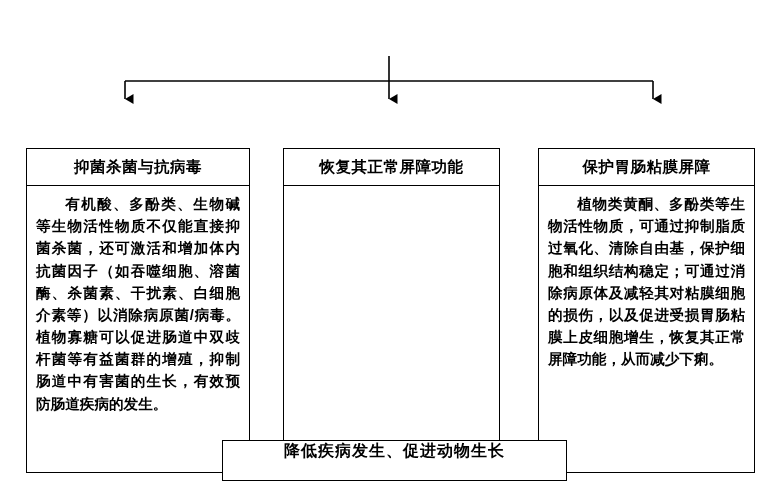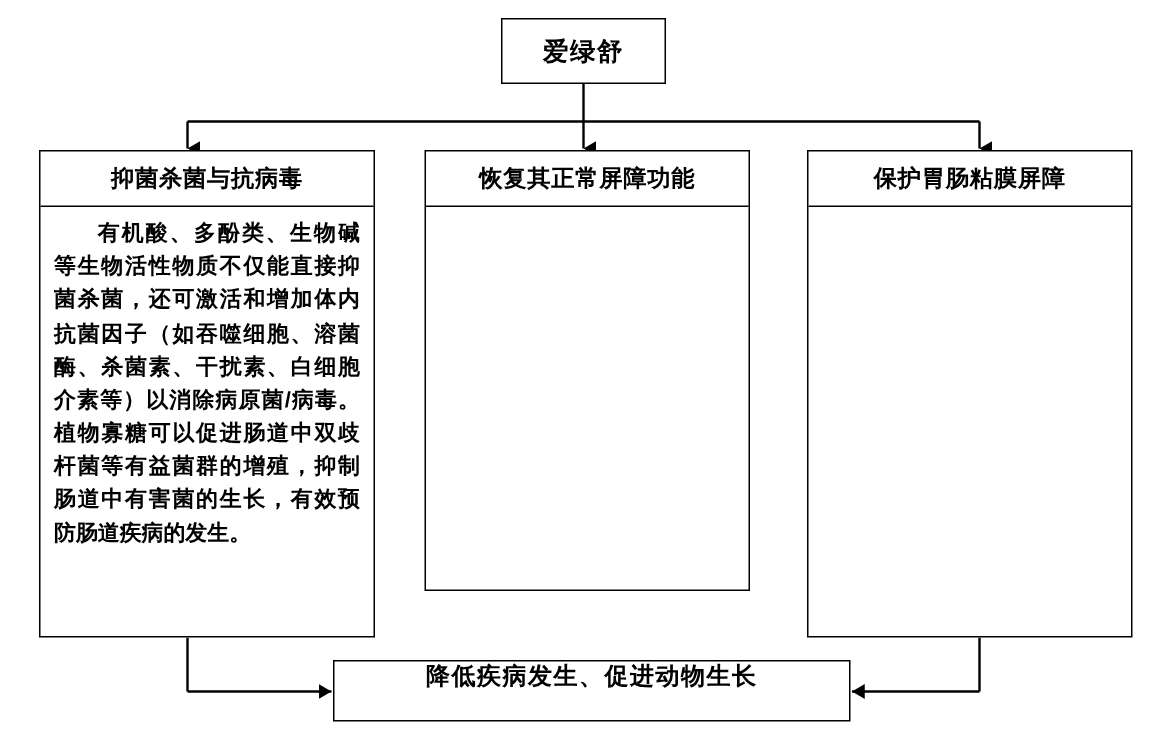--- a/index.html
+++ b/index.html
@@ -48,20 +48,21 @@
     font-size: 17px;
     font-weight: bold;
     letter-spacing: 1px;
     color: #000000;
   }
 
   
   .branch {
     display: flex;
     flex-direction: column;
+    margin-top: 48px;
   }
   .branch .node-header {
     flex: 0 0 auto;
     height: 36px;
     border-bottom: 1.6px solid #000000;
     display: flex;
     align-items: center;
     justify-content: center;
     font-size: 15.5px;
     font-weight: bold;
@@ -126,34 +127,32 @@
     <line x1="389" y1="81" x2="389" y2="99" stroke="#000000" stroke-width="1.6" marker-end="url(#arrow-down)"></line>
     <line x1="653" y1="81" x2="653" y2="99" stroke="#000000" stroke-width="1.6" marker-end="url(#arrow-down)"></line>
 
     <line x1="125" y1="425" x2="125" y2="461" stroke="#000000" stroke-width="1.6"></line>
     <line x1="125" y1="461" x2="221" y2="461" stroke="#000000" stroke-width="1.6" marker-end="url(#arrow-right)"></line>
 
     <line x1="653" y1="425" x2="653" y2="461" stroke="#000000" stroke-width="1.6"></line>
     <line x1="653" y1="461" x2="568" y2="461" stroke="#000000" stroke-width="1.6" marker-end="url(#arrow-right)"></line>
   </svg>
 
-  <div class="node" id="root-node">
-    <span class="node-title">爱绿舒</span>
-  </div>
 
   <div class="node branch" id="branch-1">
     <div class="node-header">抑菌杀菌与抗病毒</div>
     <div class="node-body">有机酸、多酚类、生物碱等生物活性物质不仅能直接抑菌杀菌，还可激活和增加体内抗菌因子（如吞噬细胞、溶菌酶、杀菌素、干扰素、白细胞介素等）以消除病原菌/病毒。植物寡糖可以促进肠道中双歧杆菌等有益菌群的增殖，抑制肠道中有害菌的生长，有效预防肠道疾病的发生。</div>
   </div>
 
   <div class="node branch" id="branch-2">
     <div class="node-header">恢复其正常屏障功能</div>
   </div>
 
   <div class="node branch" id="branch-3">
     <div class="node-header">保护胃肠粘膜屏障</div>
+    <div class="node-body">植物类黄酮、多酚类等生物活性物质，可通过抑制脂质过氧化、清除自由基，保护细胞和组织结构稳定；可通过消除病原体及减轻其对粘膜细胞的损伤，以及促进受损胃肠粘膜上皮细胞增生，恢复其正常屏障功能，从而减少下痢。</div>
   </div>
 
   <div class="node" id="outcome-node">
     <span class="node-title">降低疾病发生、促进动物生长</span>
   </div>
 
 </div>
 
 </body></html>

